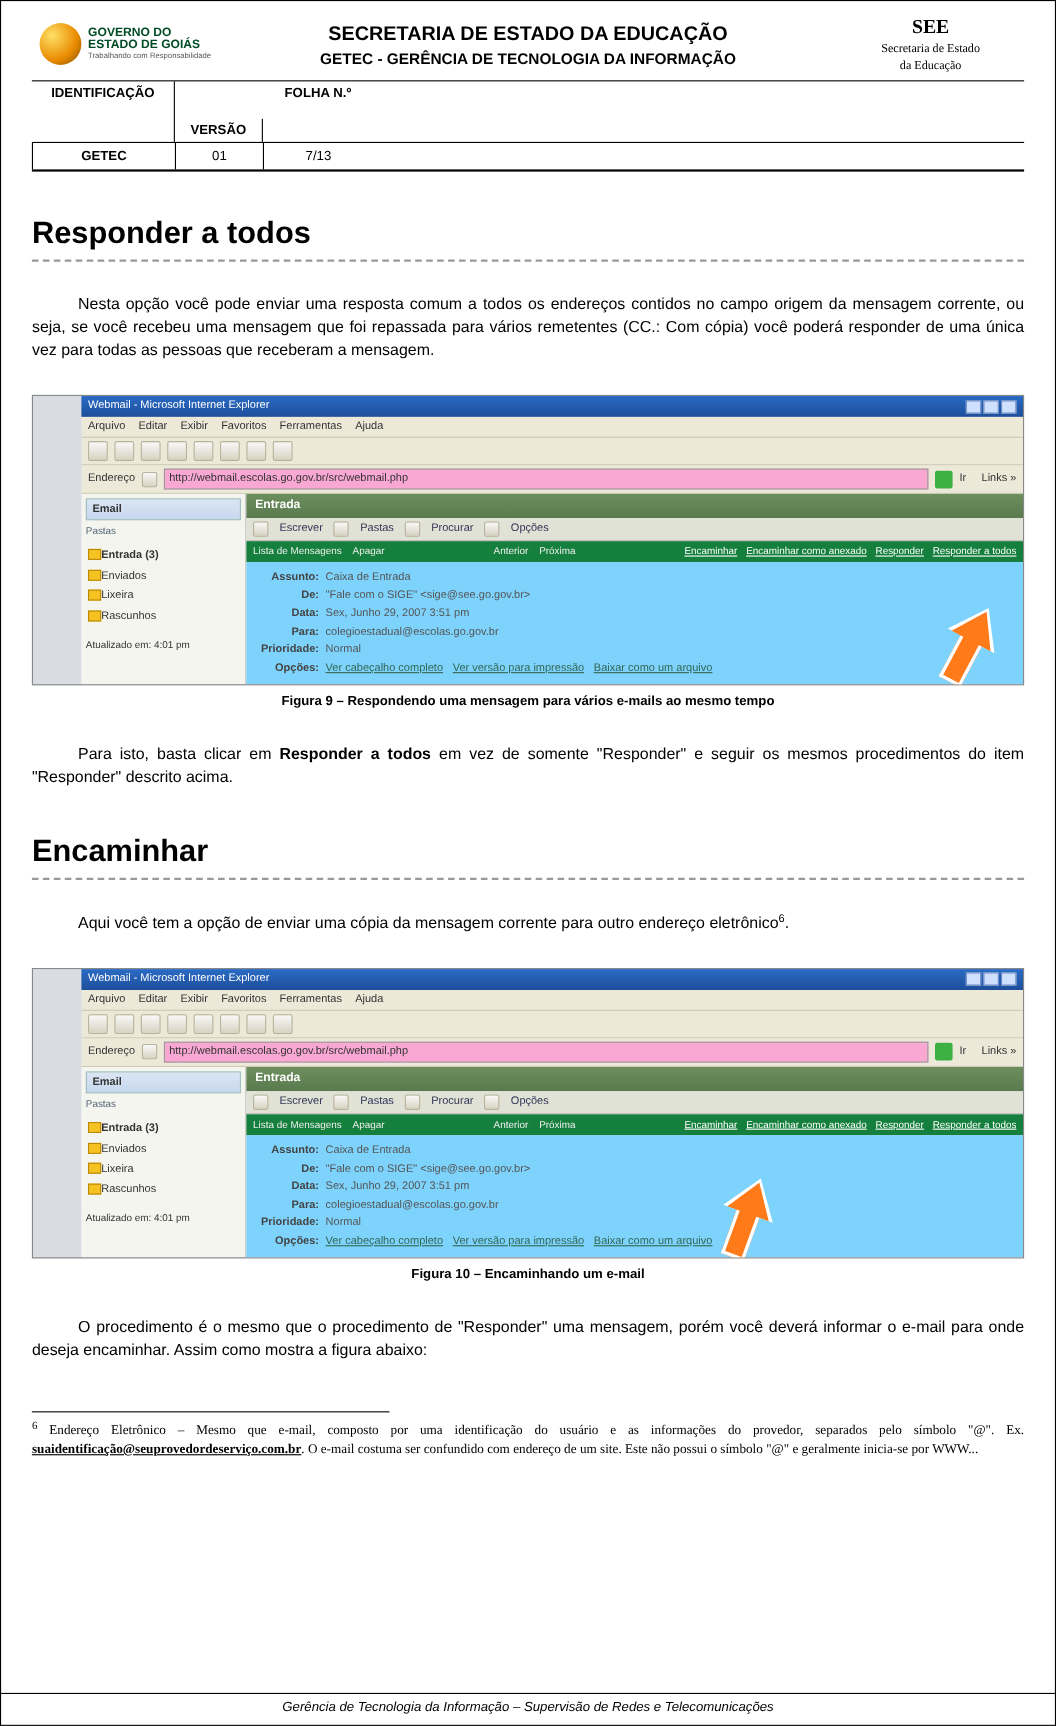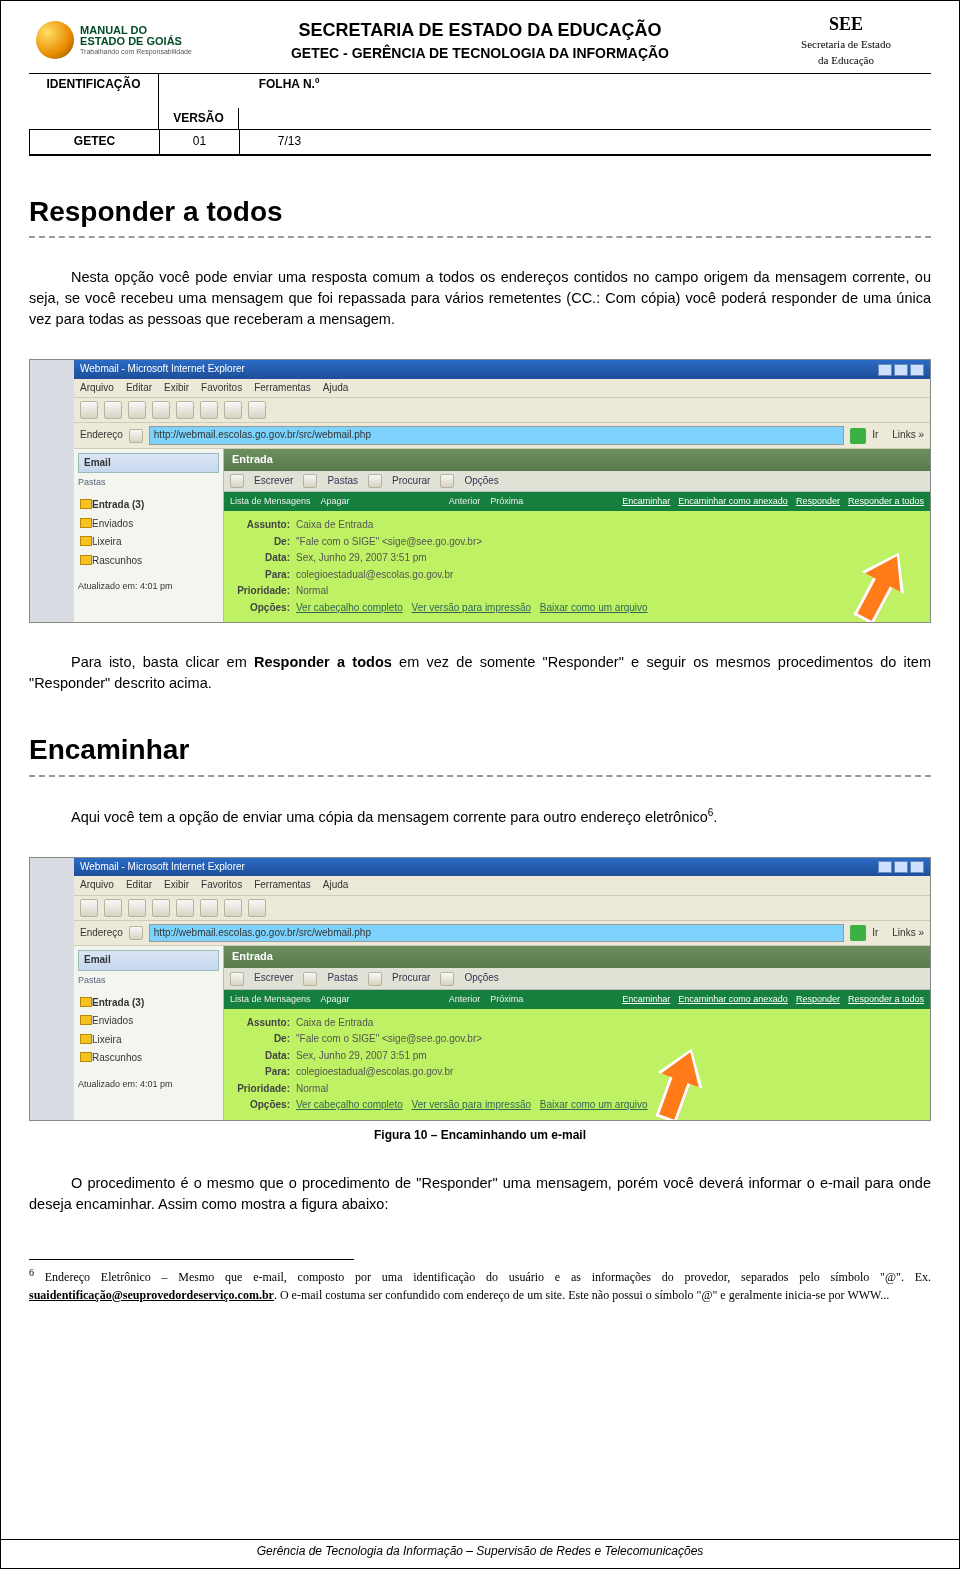--- a/index.html
+++ b/index.html
@@ -103,21 +103,21 @@
     justify-content: space-between;
     align-items: center;
     font-size: 10px;
   }
   .shot .titlebar .wbtns { display:flex; gap:2px;}
   .shot .titlebar .wbtn { width:14px; height:12px; background:#cfe0ff; border:1px solid #6a8bc0;}
   .shot .menubar { background:#ece9d8; padding:2px 6px; display:flex; gap:12px; font-size:10px;}
   .shot .toolbar { background:#ece9d8; padding:3px 6px; display:flex; gap:6px; align-items:center; border-top:1px solid #cfcab4; border-bottom:1px solid #cfcab4;}
   .tbicon { width:18px; height:18px; background:linear-gradient(#f8f8f8,#d7d3c2); border:1px solid #b8b39c; border-radius:2px;}
   .shot .addr { background:#ece9d8; padding:3px 6px; display:flex; gap:6px; align-items:center; border-bottom:1px solid #cfcab4;}
-  .shot .addr .urlbox { flex:1; background:#7dd3fc; border:1px solid #9a9a9a; padding:1px 4px; font-size:10px;}
+  .shot .addr .urlbox { flex:1; background:#f9a8d4; border:1px solid #9a9a9a; padding:1px 4px; font-size:10px;}
   .shot .addr .goarr { width:16px; height:16px; background:#3cb043; border-radius:2px;}
   .shot .mainrow { display:flex; }
   .shot .side {
     width: 150px;
     background:#f5f5f0;
     border-right:1px solid #bbb;
     padding:4px;
   }
   .side .emailhdr { background:linear-gradient(#dbe6f4,#c6d7ee); border:1px solid #9bb; padding:2px 5px; font-weight:bold; font-size:10px;}
   .side .pastas { padding:4px 2px; font-size:10px; }
@@ -128,21 +128,21 @@
     flex:1;
     background:#e9ebe0;
   }
   .content .entradabar { background:linear-gradient(#6d8f5f,#587a4d); color:#fff; padding:3px 8px; font-weight:bold; font-size:11px;}
   .content .actbar { background:#dfe2d5; padding:3px 6px; display:flex; gap:10px; align-items:center; font-size:10px; border-bottom:1px solid #bbb;}
   .content .actbar span { color:#335; }
   .content .darkbar { background:#15803d; color:#eee; padding:3px 6px; display:flex; justify-content:space-between; font-size:9px;}
   .darkbar .left { display:flex; gap:10px;}
   .darkbar .right { display:flex; gap:8px;}
   .darkbar .right .lnk { color:#fff; text-decoration:underline;}
-  .content .msgmeta { background:#bef264; padding:6px 10px; font-size:10px; color:#555;}
+  .content .msgmeta { background:#7dd3fc; padding:6px 10px; font-size:10px; color:#555;}
   .msgmeta .mr { display:flex; gap:6px; padding:1px 0;}
   .msgmeta .mr .lbl { width:56px; font-weight:bold; text-align:right; color:#444;}
   .msgmeta .opts .ln { color:#365; text-decoration:underline; margin-right:6px;}
   .arrow {
     position:absolute;
     width: 64px; height: 80px;
     pointer-events:none;
   }
   .arrow::before {
     content:"";
@@ -187,21 +187,21 @@
   }
 </style>
 </head>
 <body>
 <div class="page">
 
 <div class="doc-header">
   <div class="header-left-logo">
     <div class="crest"></div>
     <div class="txt">
-      <span class="l1">MANUAL DO</span>
+      <span class="l1">GOVERNO DO</span>
       <span class="l2">ESTADO DE GOIÁS</span>
       <span class="l3">Trabalhando com Responsabilidade</span>
     </div>
   </div>
   <div class="header-center">
     <div class="h1">SECRETARIA DE ESTADO DA EDUCAÇÃO</div>
     <div class="h2">
       <span>GETEC - </span><span style="font-variant:small-caps;">GERÊNCIA DE TECNOLOGIA DA INFORMAÇÃO</span>
     </div>
   </div>
@@ -331,20 +331,21 @@
             </span>
           </div>
         </div>
       </div>
     </div>
     <div class="arrow a1">
           <div class="stem"></div>
         </div>
   </div>
 </div>
+<div class="fig-caption">Figura 9 – Respondendo uma mensagem para vários e-mails ao mesmo tempo</div>
 
 <p class="body-p">
   <span>Para isto, basta clicar em </span><b>Responder a todos</b><span> em vez de somente "Responder" e seguir os mesmos procedimentos do item "Responder" descrito acima.</span>
 </p>
 
 <h1 class="sect">Encaminhar</h1>
 <p class="body-p">
   <span>Aqui você tem a opção de enviar uma cópia da mensagem corrente para outro endereço eletrônico</span><span class="footnote-sup">6</span><span>.</span>
 </p>
 

